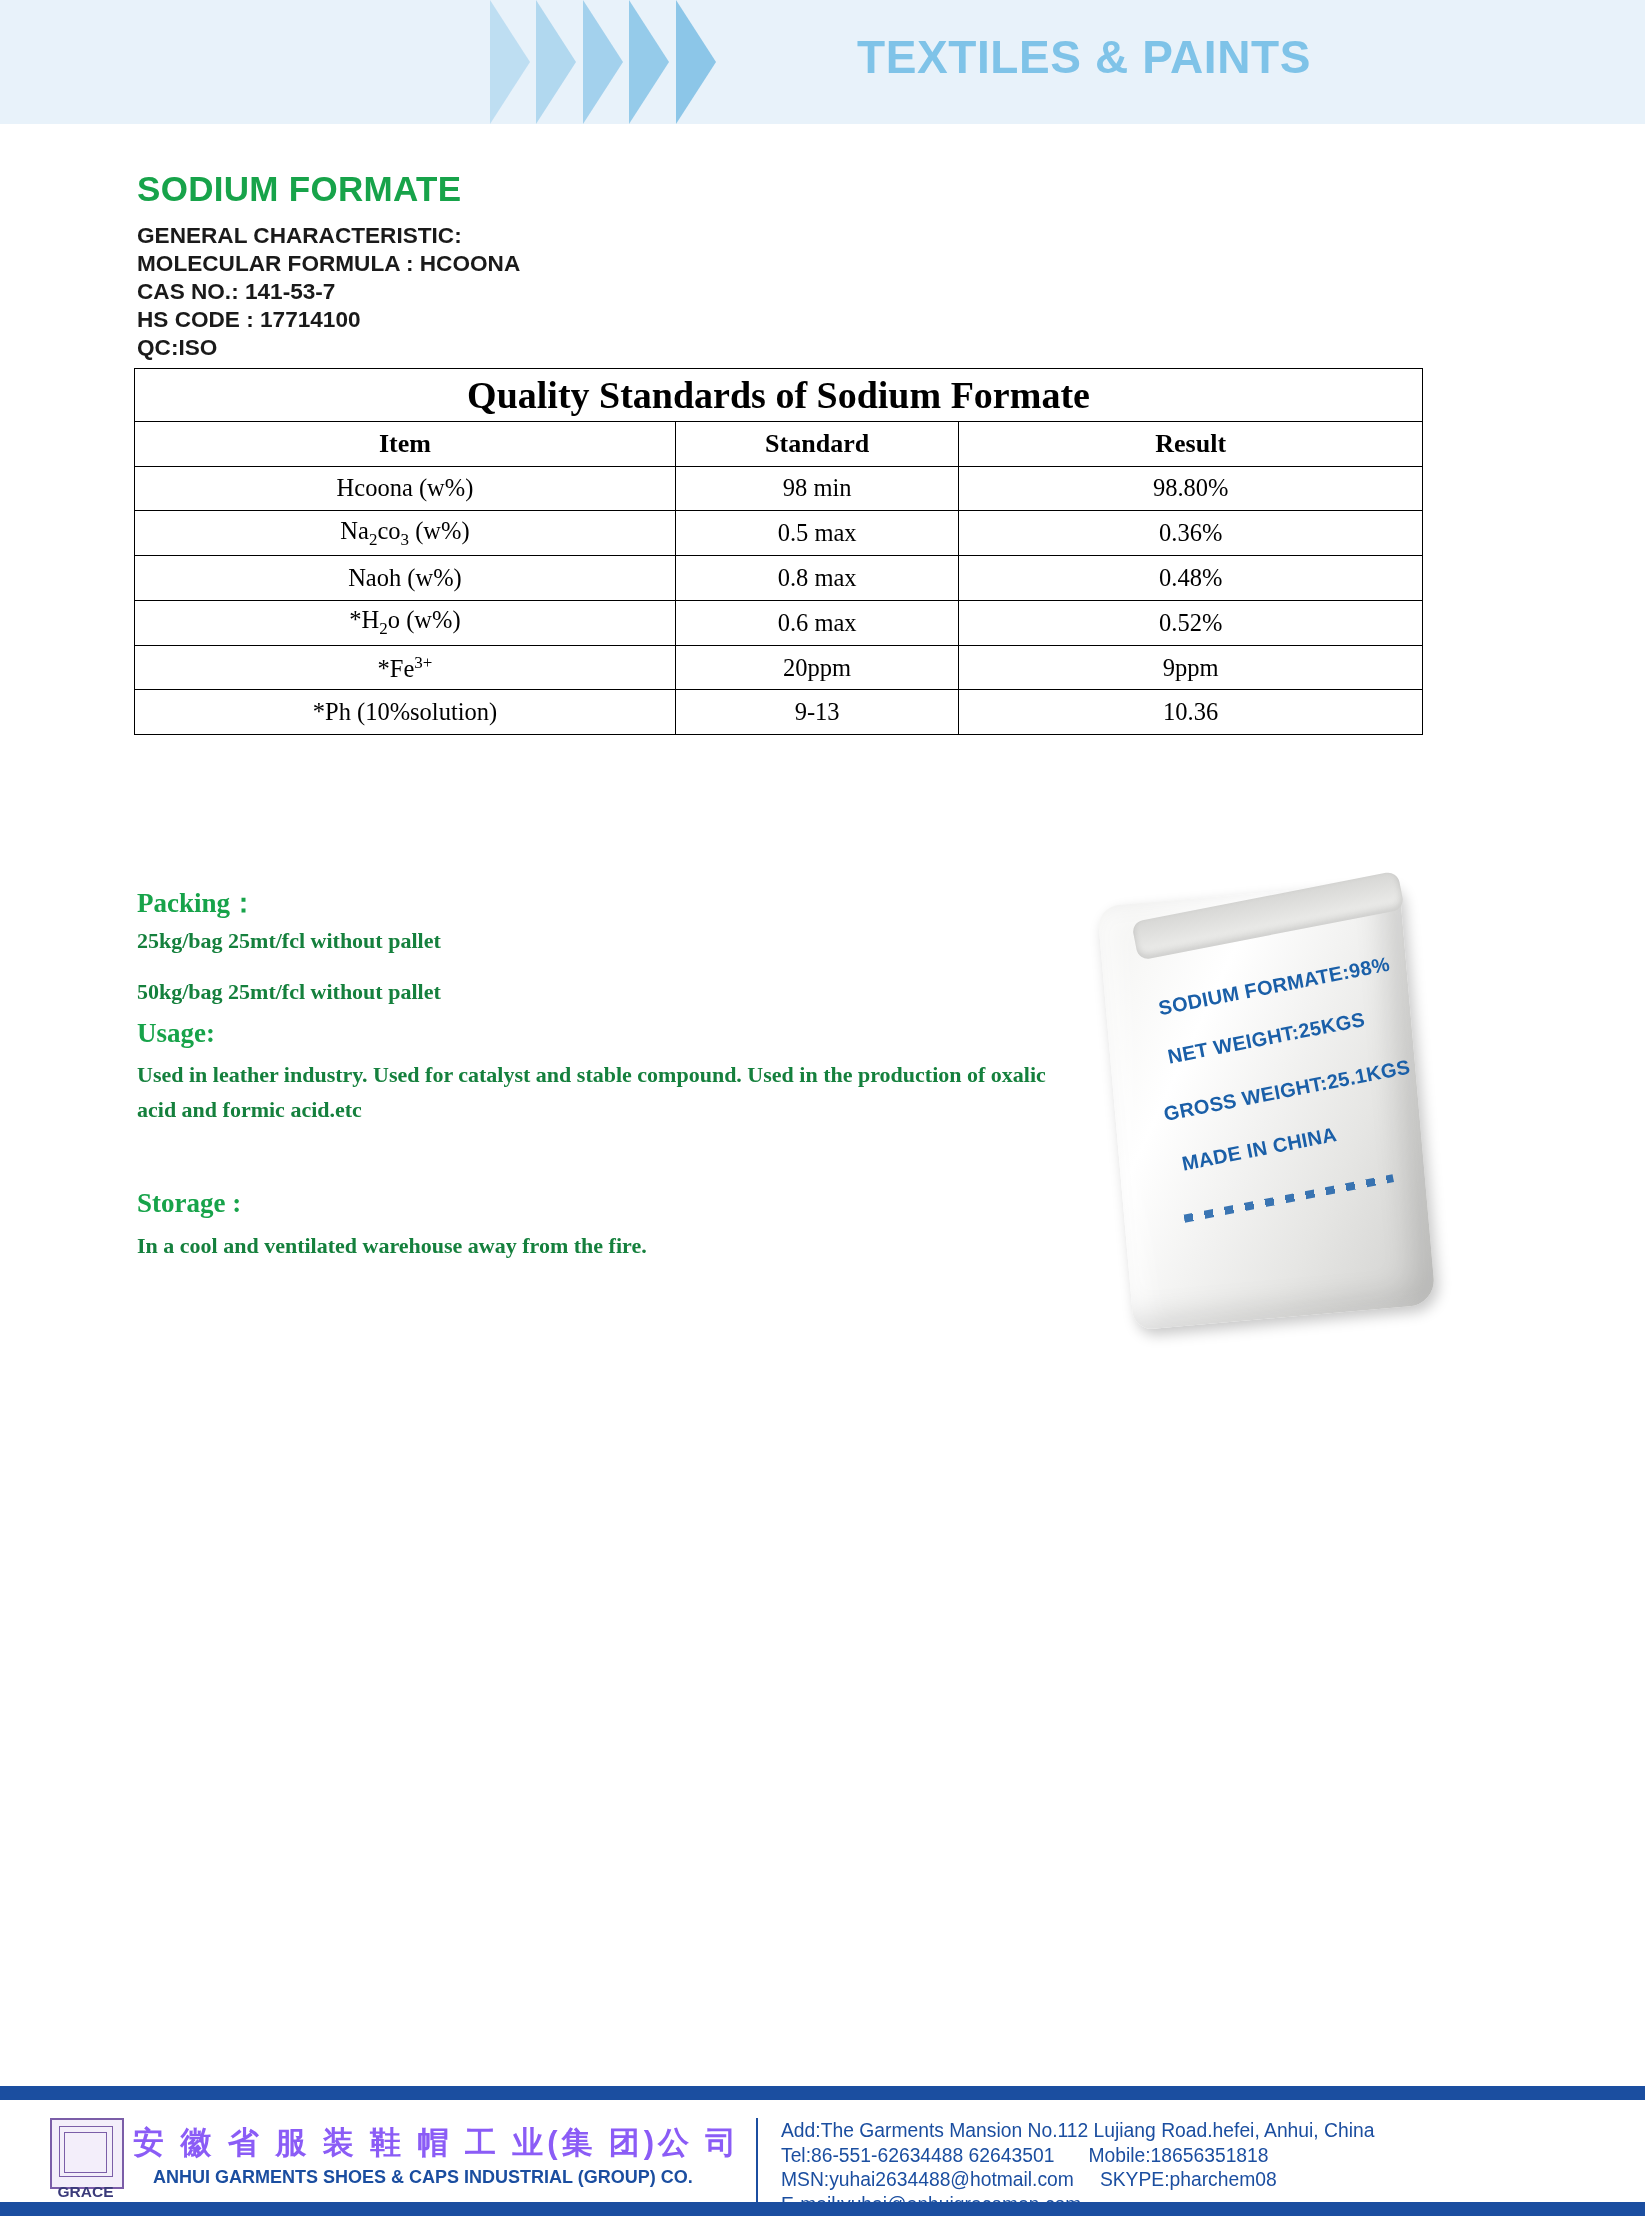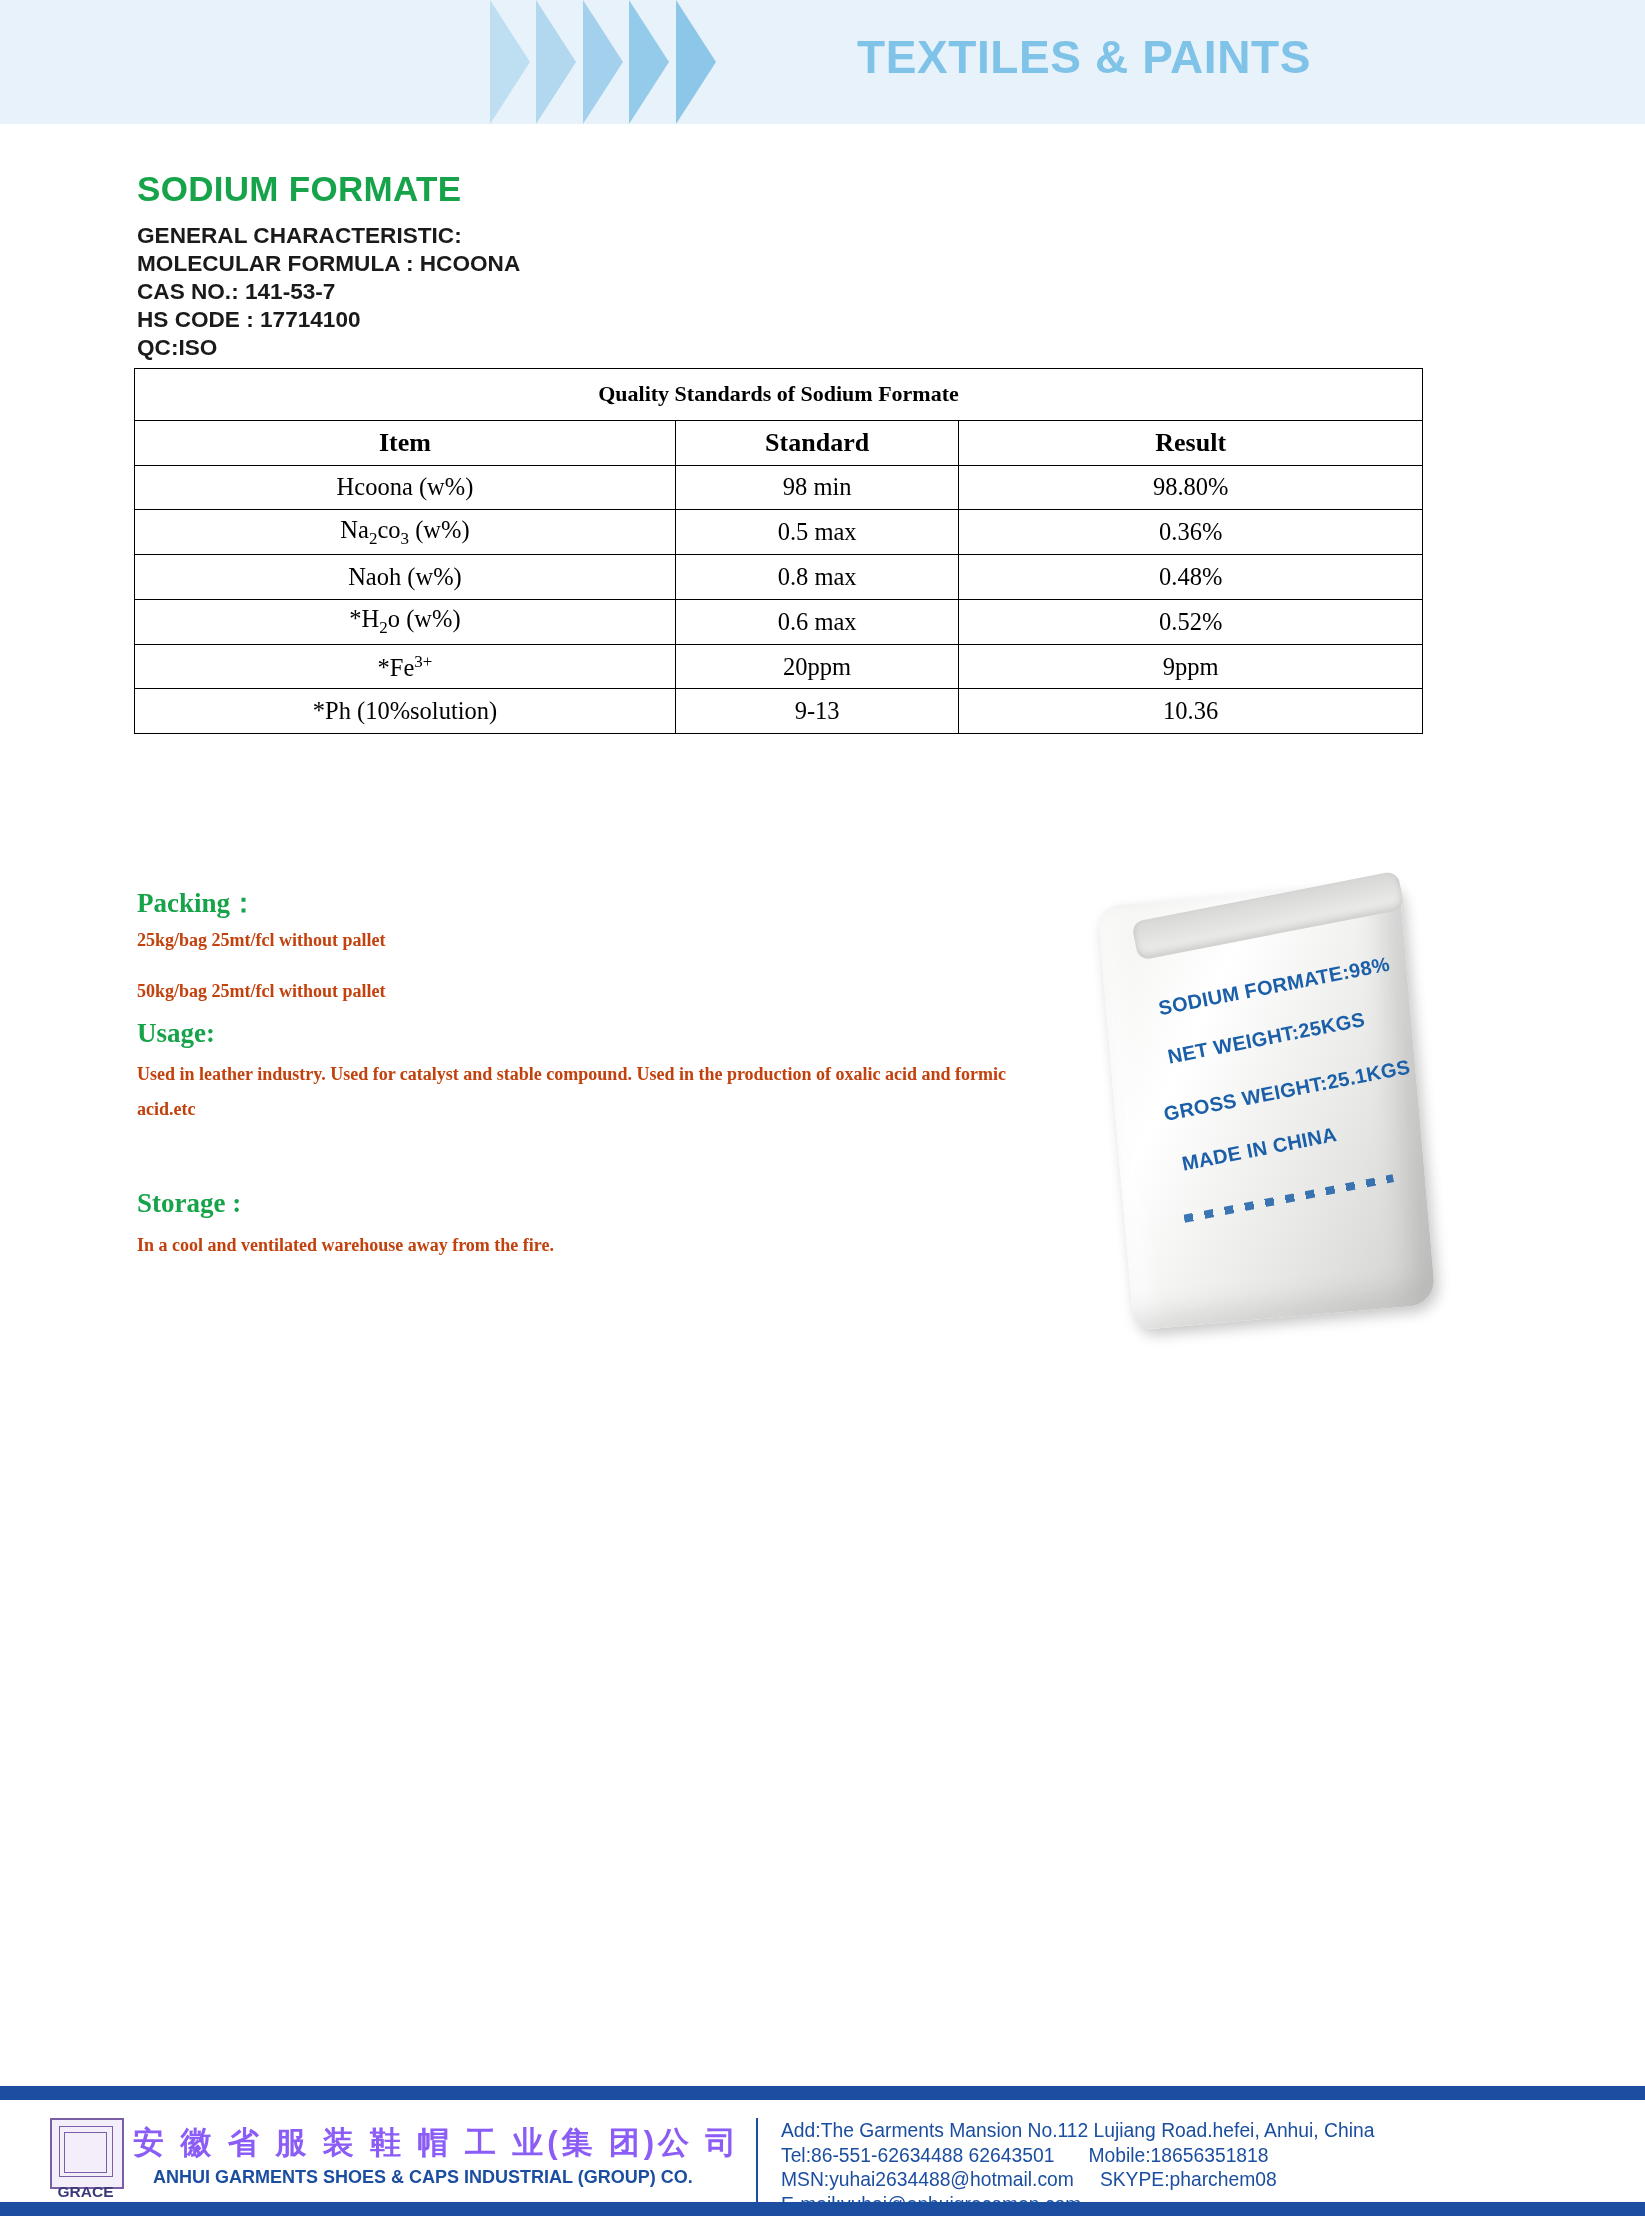--- a/index.html
+++ b/index.html
@@ -98,21 +98,21 @@
   .spec-table td, .spec-table th {
     border: 1.3px solid #000000;
     text-align: center;
     font-family: "Liberation Serif", serif;
     font-size: 24.5px;
     color: #000000;
     padding: 3.9px 2.6px;
     height: 36px;
   }
   .spec-table .title-row td {
-    font-size: 22px;
+    font-size: 38px;
     font-weight: bold;
     height: 43px;
   }
   .spec-table .head-row td {
     font-weight: bold;
     font-size: 26px;
   }
   .col-item { width: 42%; }
   .col-std  { width: 22%; }
   .col-res  { width: 36%; }
@@ -127,22 +127,22 @@
     font-weight: bold;
     font-size: 27px;
     color: #17a34a;
     white-space: nowrap;
   }
   .sec-text {
     position: absolute;
     left: 137px;
     font-family: "Liberation Serif", serif;
     font-weight: bold;
-    font-size: 18px;
-    color: #c2410c;
+    font-size: 22px;
+    color: #15803d;
     line-height: 35px;
   }
   .packing-label { top: 761px; }
   .packing-line1 { top: 799px; }
   .packing-line2 { top: 850px; }
   .usage-label   { top: 894px; }
   .usage-text    { top: 933px; width: 915px; }
   .storage-label { top: 1064px; }
   .storage-text  { top: 1104px; }
 

